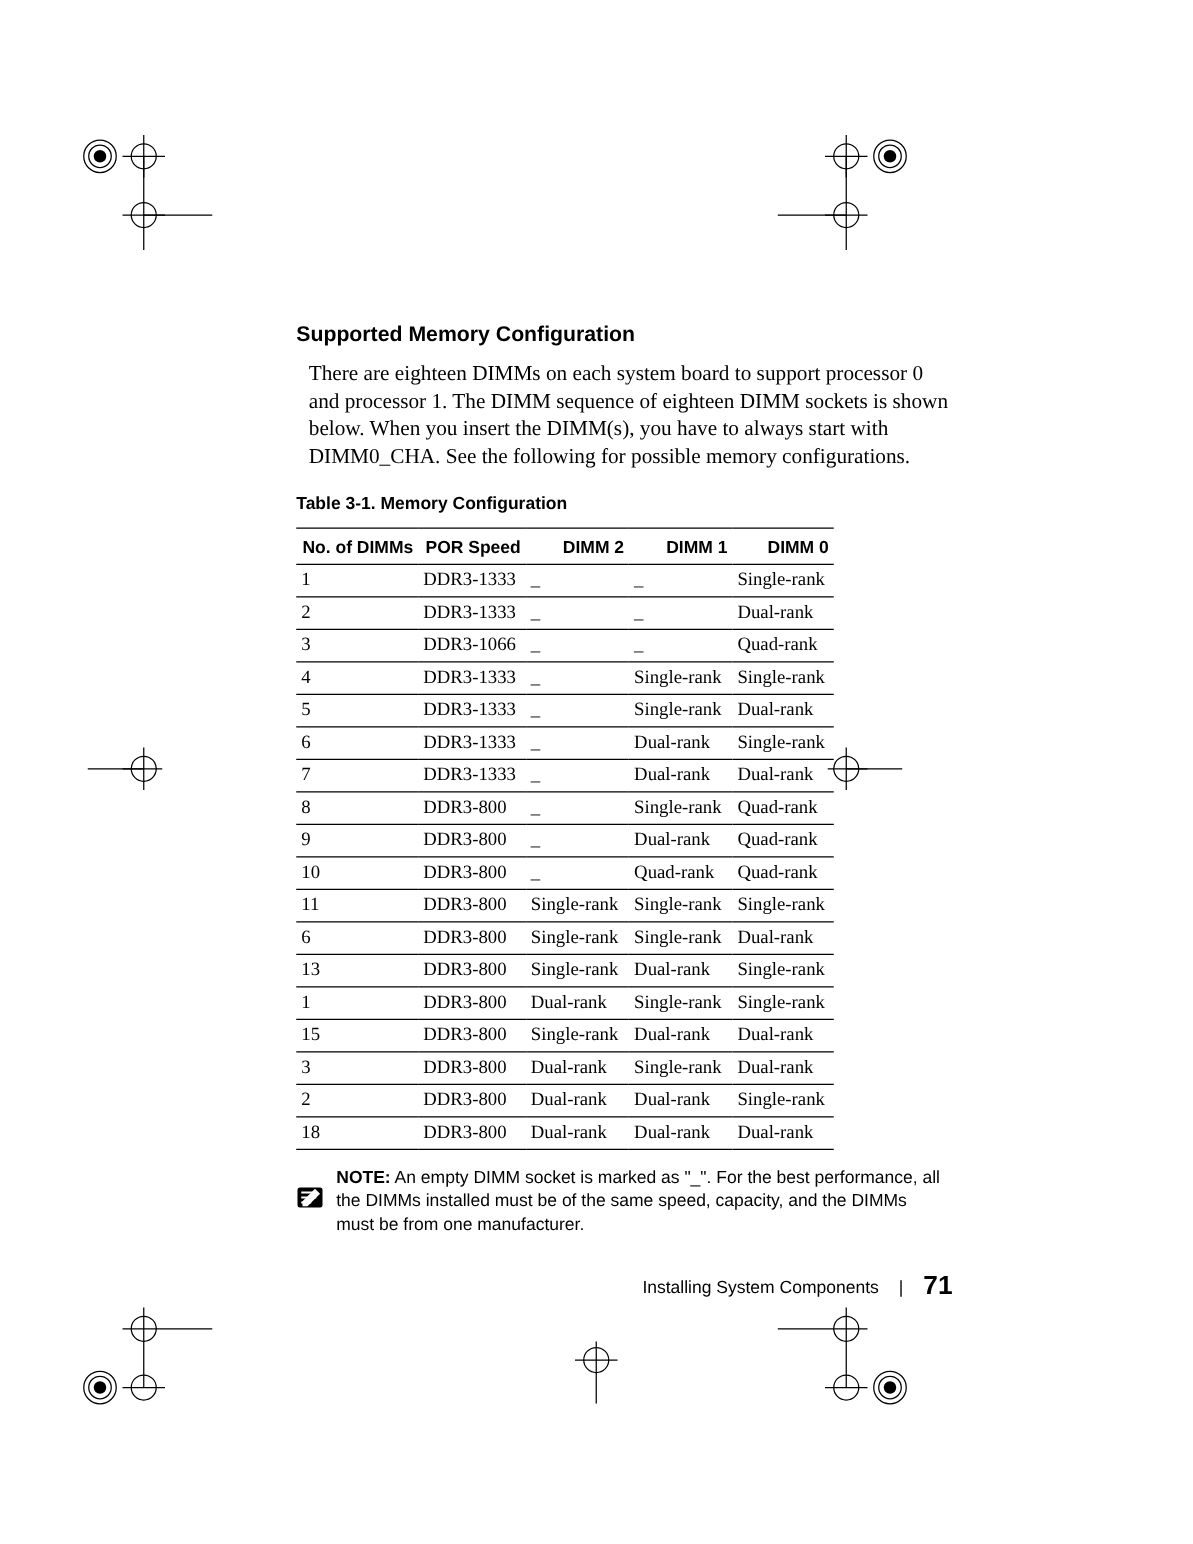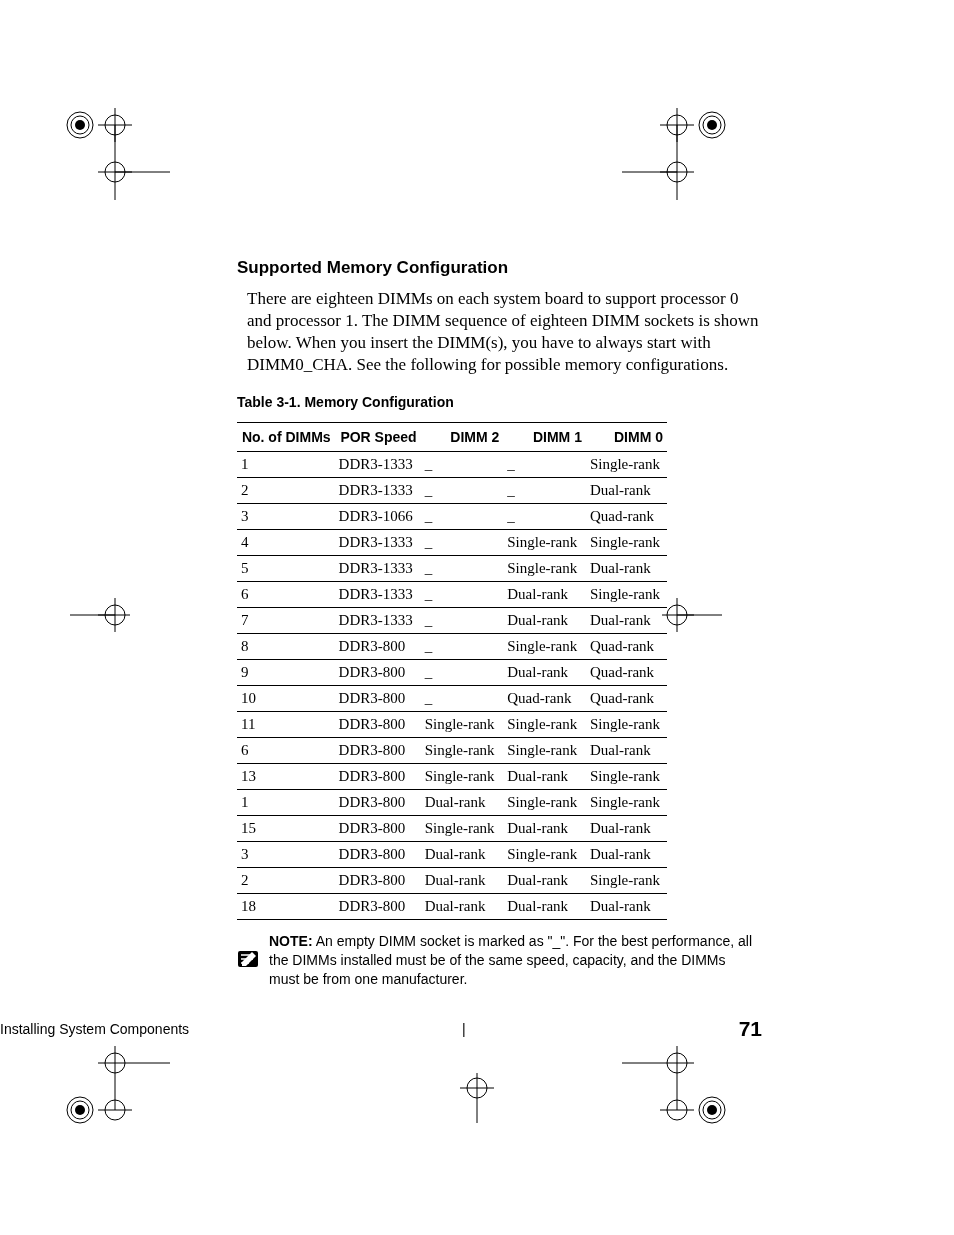--- a/index.html
+++ b/index.html
@@ -34,21 +34,21 @@
   }
   tbody tr:last-child td{border-bottom:1.5px solid #000;}
   .note-row{display:flex;align-items:center;margin-top:12px;width:520px;}
   .note-icon{flex:0 0 26px;margin-right:6px;}
   .note-text{
     font-family:Arial,Helvetica,sans-serif;font-size:14px;line-height:1.35;
   }
   .note-text b{font-weight:bold;}
   .footer{
     position:absolute;left:0;bottom:194px;width:954px;
-    display:flex;justify-content:space-between;align-items:center;
+    display:flex;justify-content:flex-end;align-items:center;
     font-family:Arial,Helvetica,sans-serif;font-size:14px;
     padding-right:192px;box-sizing:border-box;
   }
   .footer .sep{margin:0 16px;color:#000;}
   .footer .pnum{font-weight:bold;font-size:21px;}
 
   
   .reg{position:absolute;pointer-events:none;}
   .reg svg{display:block;}
   .reg.tl{left:60px;top:80px;}

